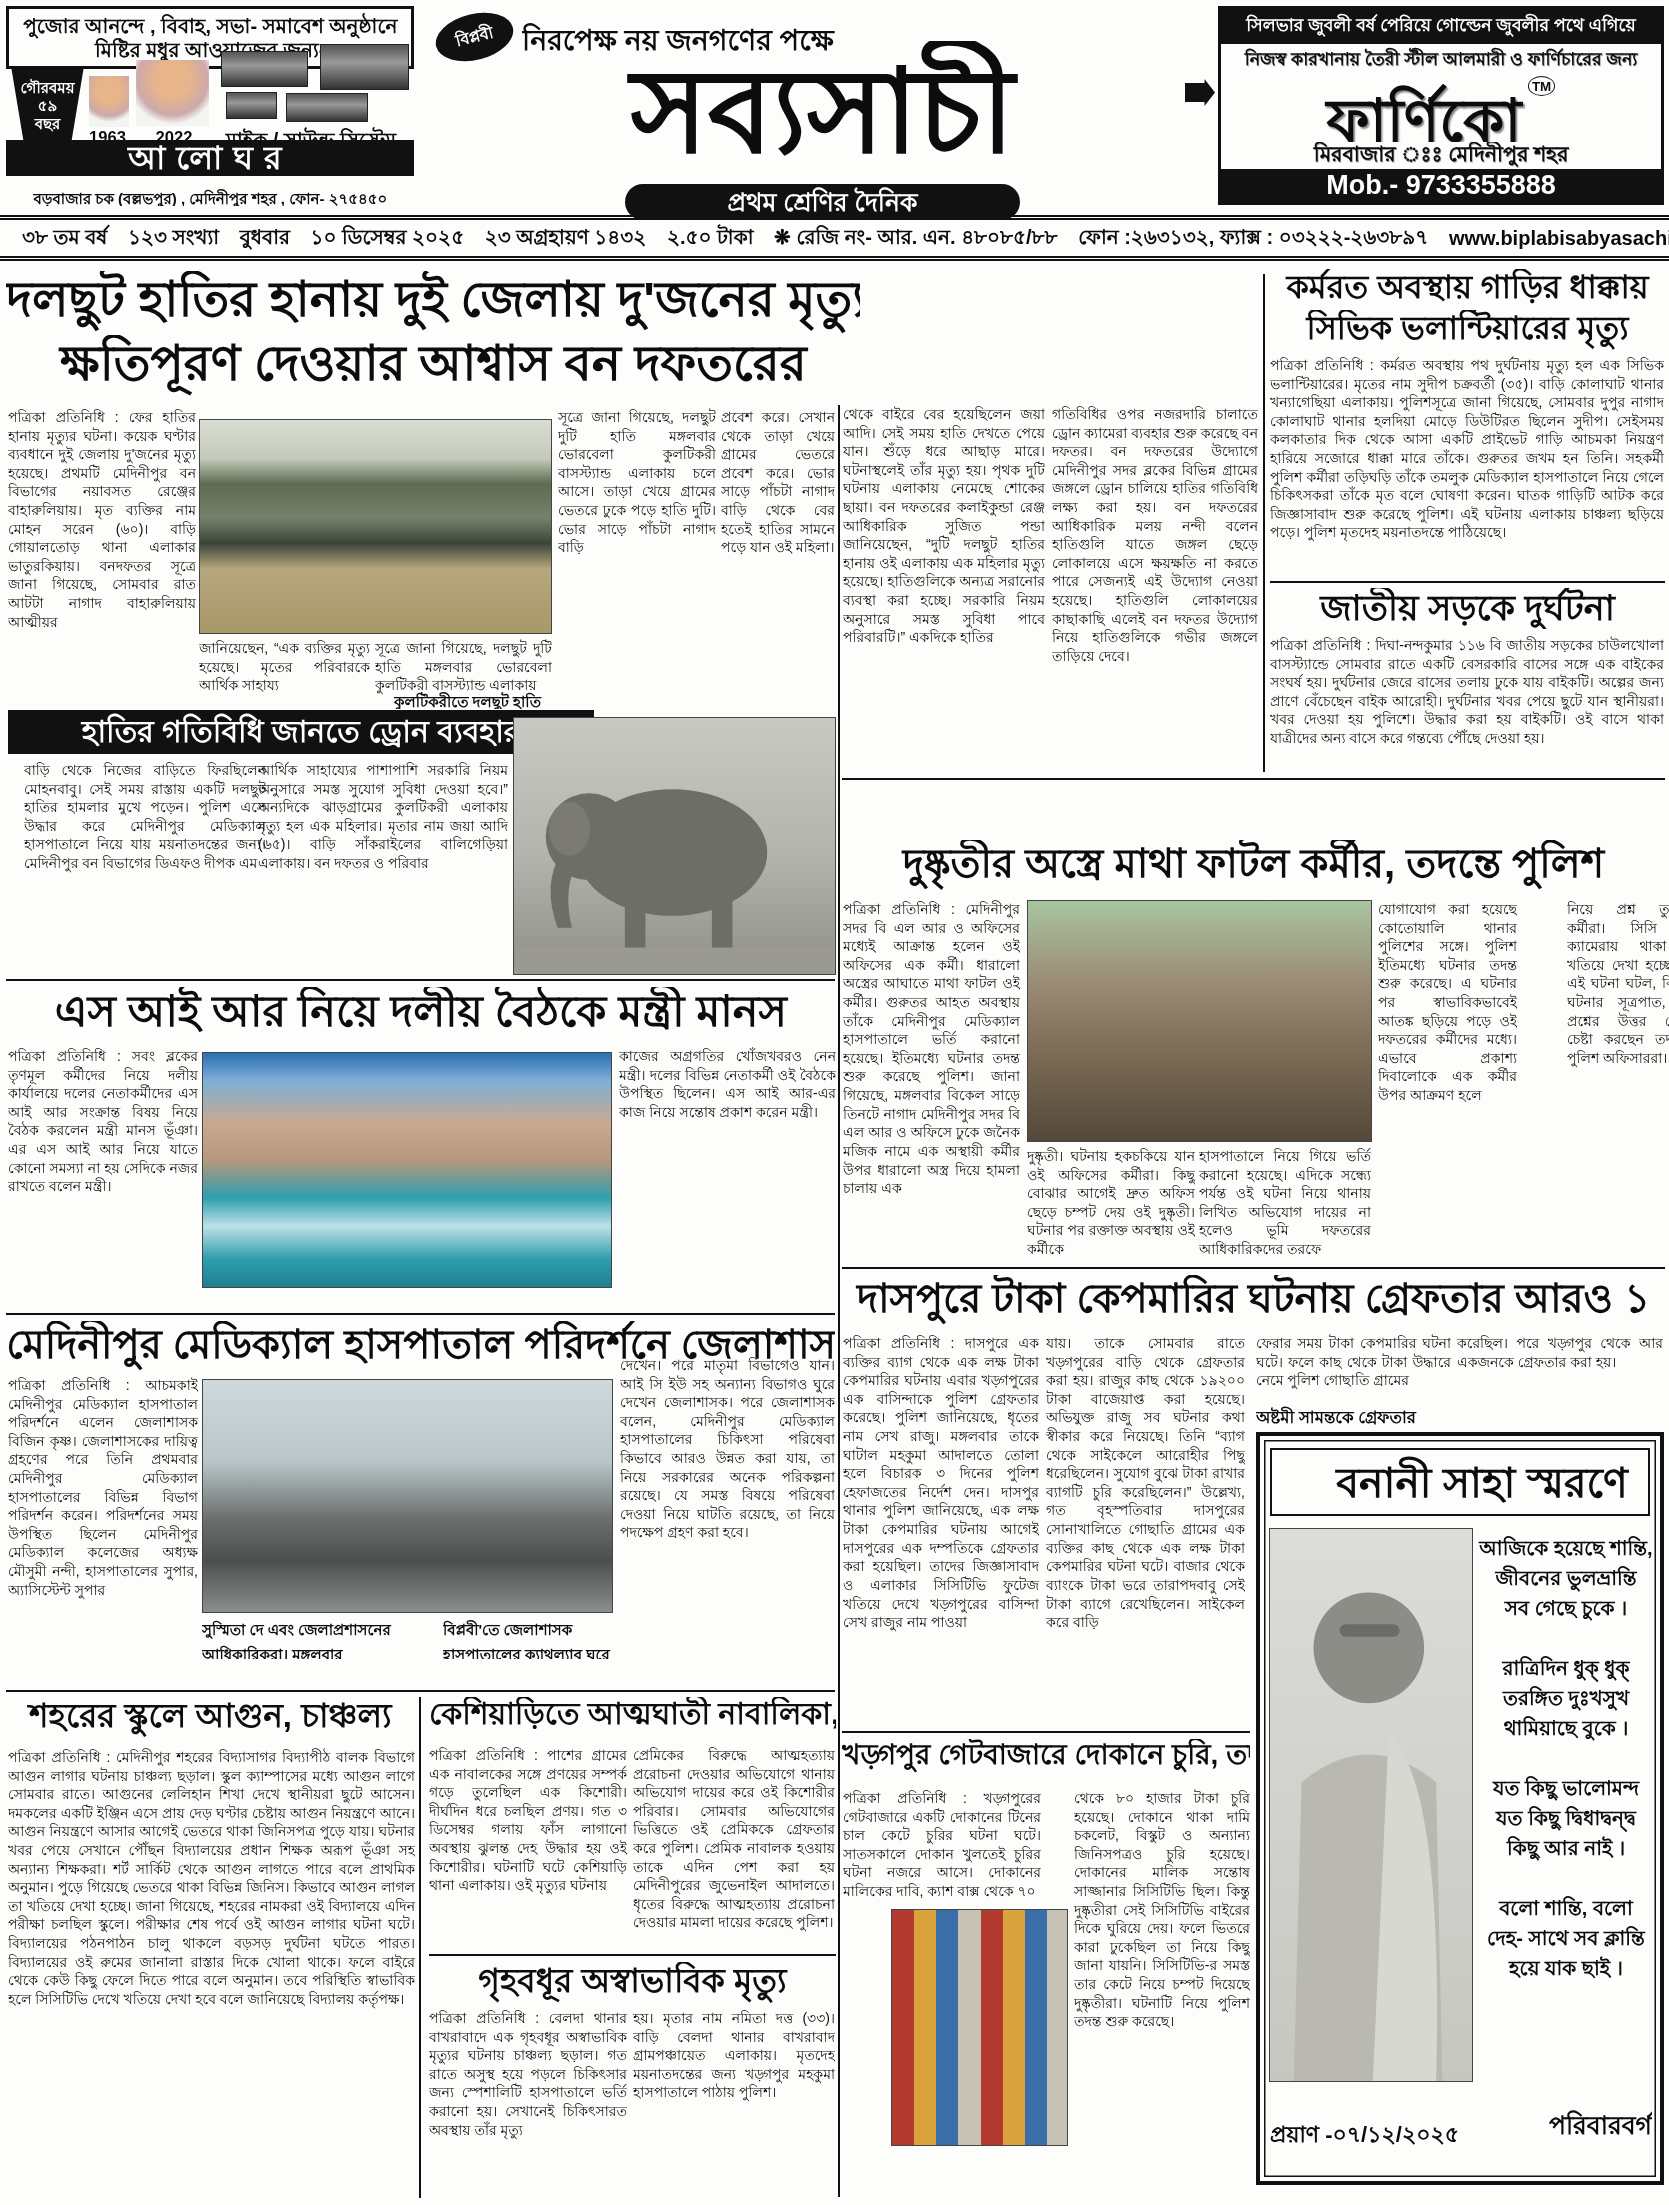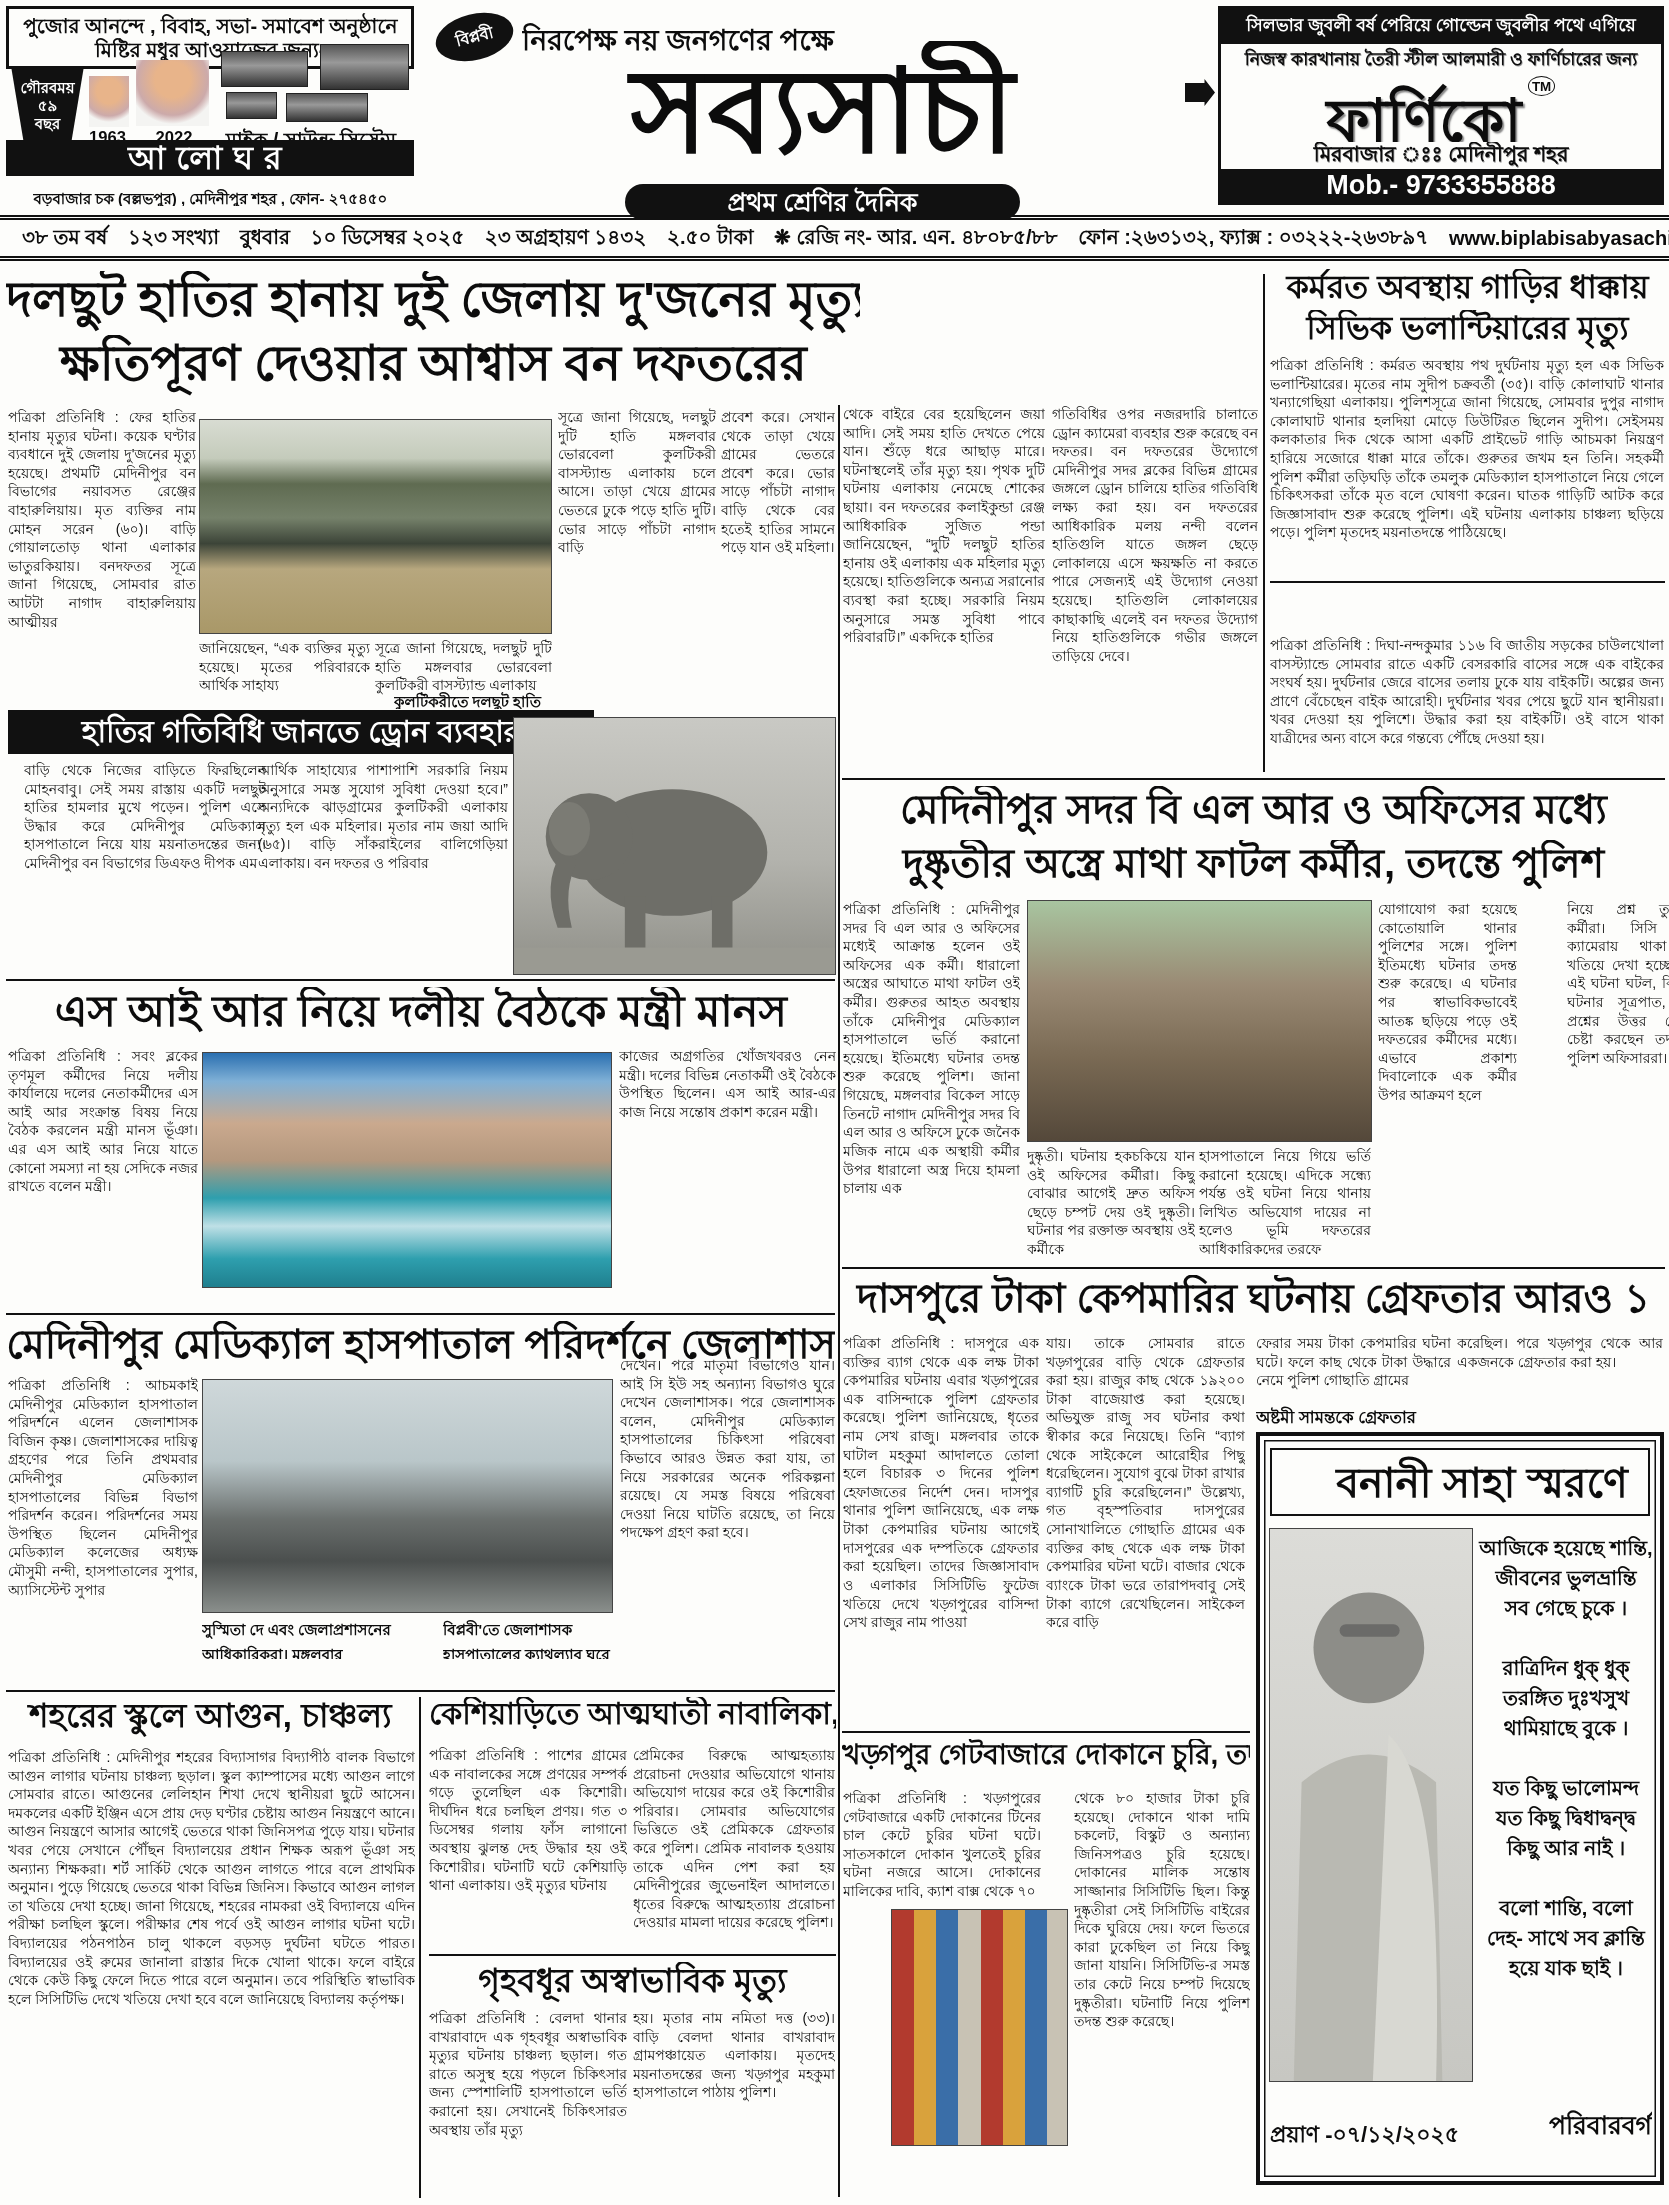--- a/index.html
+++ b/index.html
@@ -125,24 +125,24 @@
   <div class="abs photo hospital" style="left:202px;top:1379px;width:411px;height:234px;"></div>
   <div class="abs cap" style="left:202px;top:1618px;width:234px;height:41px;">সুস্মিতা দে এবং জেলাপ্রশাসনের আধিকারিকরা। মঙ্গলবার</div>
   <div class="abs cap" style="left:443px;top:1618px;width:171px;height:41px;">বিপ্লবী'তে জেলাশাসক হাসপাতালের ক্যাথল্যাব ঘুরে</div>
   <div class="abs bt" style="left:620px;top:1340px;width:215px;height:310px;margin-top:16px;">দেখেন। পরে মাতৃমা বিভাগেও যান। আই সি ইউ সহ অন্যান্য বিভাগও ঘুরে দেখেন জেলাশাসক। পরে জেলাশাসক বলেন, মেদিনীপুর মেডিক্যাল হাসপাতালের চিকিৎসা পরিষেবা কিভাবে আরও উন্নত করা যায়, তা নিয়ে সরকারের অনেক পরিকল্পনা রয়েছে। যে সমস্ত বিষয়ে পরিষেবা দেওয়া নিয়ে ঘাটতি রয়েছে, তা নিয়ে পদক্ষেপ গ্রহণ করা হবে।</div>
 
   <div class="abs hl" style="left:1270px;top:269px;width:395px;height:40px;font-size:32px;">কর্মরত অবস্থায় গাড়ির ধাক্কায়</div>
   <div class="abs hl" style="left:1270px;top:310px;width:395px;height:40px;font-size:32px;">সিভিক ভলান্টিয়ারের মৃত্যু</div>
   <div class="abs bt" style="left:1270px;top:356px;width:394px;height:221px;">পত্রিকা প্রতিনিধি : কর্মরত অবস্থায় পথ দুর্ঘটনায় মৃত্যু হল এক সিভিক ভলান্টিয়ারের। মৃতের নাম সুদীপ চক্রবর্তী (৩৫)। বাড়ি কোলাঘাট থানার খন্যাগেছিয়া এলাকায়। পুলিশসূত্রে জানা গিয়েছে, সোমবার দুপুর নাগাদ কোলাঘাট থানার হলদিয়া মোড়ে ডিউটিরত ছিলেন সুদীপ। সেইসময় কলকাতার দিক থেকে আসা একটি প্রাইভেট গাড়ি আচমকা নিয়ন্ত্রণ হারিয়ে সজোরে ধাক্কা মারে তাঁকে। গুরুতর জখম হন তিনি। সহকর্মী পুলিশ কর্মীরা তড়িঘড়ি তাঁকে তমলুক মেডিক্যাল হাসপাতালে নিয়ে গেলে চিকিৎসকরা তাঁকে মৃত বলে ঘোষণা করেন। ঘাতক গাড়িটি আটক করে জিজ্ঞাসাবাদ শুরু করেছে পুলিশ। এই ঘটনায় এলাকায় চাঞ্চল্য ছড়িয়ে পড়ে। পুলিশ মৃতদেহ ময়নাতদন্তে পাঠিয়েছে।</div>
 
   <div class="abs rule" style="left:1270px;top:581px;width:395px;height:2.4px;"></div>
+  <div class="abs hl" style="left:1270px;top:588px;width:395px;height:41px;font-size:35px;">জাতীয় সড়কে দুর্ঘটনা</div>
   <div class="abs bt" style="left:1270px;top:636px;width:394px;height:139px;">পত্রিকা প্রতিনিধি : দিঘা-নন্দকুমার ১১৬ বি জাতীয় সড়কের চাউলখোলা বাসস্ট্যান্ডে সোমবার রাতে একটি বেসরকারি বাসের সঙ্গে এক বাইকের সংঘর্ষ হয়। দুর্ঘটনার জেরে বাসের তলায় ঢুকে যায় বাইকটি। অল্পের জন্য প্রাণে বেঁচেছেন বাইক আরোহী। দুর্ঘটনার খবর পেয়ে ছুটে যান স্থানীয়রা। খবর দেওয়া হয় পুলিশে। উদ্ধার করা হয় বাইকটি। ওই বাসে থাকা যাত্রীদের অন্য বাসে করে গন্তব্যে পৌঁছে দেওয়া হয়।</div>
 
   <div class="abs rule" style="left:842px;top:778px;width:823px;height:2.4px;"></div>
-  <div class="abs hl" style="left:842px;top:786px;width:823px;height:52px;font-size:40px;">মেদিনীপুর সদর বি এল আর ও অফিসের মধ্যে</div>
   <div class="abs hl" style="left:842px;top:840px;width:823px;height:52px;font-size:40px;">দুষ্কৃতীর অস্ত্রে মাথা ফাটল কর্মীর, তদন্তে পুলিশ</div>
   <div class="abs bt" style="left:843px;top:900px;width:177px;height:364px;">পত্রিকা প্রতিনিধি : মেদিনীপুর সদর বি এল আর ও অফিসের মধ্যেই আক্রান্ত হলেন ওই অফিসের এক কর্মী। ধারালো অস্ত্রের আঘাতে মাথা ফাটল ওই কর্মীর। গুরুতর আহত অবস্থায় তাঁকে মেদিনীপুর মেডিক্যাল হাসপাতালে ভর্তি করানো হয়েছে। ইতিমধ্যে ঘটনার তদন্ত শুরু করেছে পুলিশ। জানা গিয়েছে, মঙ্গলবার বিকেল সাড়ে তিনটে নাগাদ মেদিনীপুর সদর বি এল আর ও অফিসে ঢুকে জনৈক মজিক নামে এক অস্থায়ী কর্মীর উপর ধারালো অস্ত্র দিয়ে হামলা চালায় এক</div>
   <div class="abs photo blro-bg" style="left:1027px;top:900px;width:345px;height:242px;"></div>
   <div class="abs bt" style="left:1027px;top:1147px;width:168px;height:117px;">দুষ্কৃতী। ঘটনায় হকচকিয়ে যান ওই অফিসের কর্মীরা। কিছু বোঝার আগেই দ্রুত অফিস ছেড়ে চম্পট দেয় ওই দুষ্কৃতী। ঘটনার পর রক্তাক্ত অবস্থায় ওই কর্মীকে</div>
   <div class="abs bt" style="left:1199px;top:1147px;width:172px;height:117px;">হাসপাতালে নিয়ে গিয়ে ভর্তি করানো হয়েছে। এদিকে সন্ধ্যে পর্যন্ত ওই ঘটনা নিয়ে থানায় লিখিত অভিযোগ দায়ের না হলেও ভূমি দফতরের আধিকারিকদের তরফে</div>
   <div class="abs bt" style="left:1378px;top:900px;width:139px;height:364px;">যোগাযোগ করা হয়েছে কোতোয়ালি থানার পুলিশের সঙ্গে। পুলিশ ইতিমধ্যে ঘটনার তদন্ত শুরু করেছে। এ ঘটনার পর স্বাভাবিকভাবেই আতঙ্ক ছড়িয়ে পড়ে ওই দফতরের কর্মীদের মধ্যে। এভাবে প্রকাশ্য দিবালোকে এক কর্মীর উপর আক্রমণ হলে</div>
   <div class="abs bt" style="left:1567px;top:900px;width:141px;height:364px;">নিয়ে প্রশ্ন তুলেছেন কর্মীরা। সিসি টিভি ক্যামেরায় থাকা ছবি খতিয়ে দেখা হচ্ছে। কেন এই ঘটনা ঘটল, কি নিয়ে ঘটনার সূত্রপাত, এসব প্রশ্নের উত্তর খোঁজার চেষ্টা করছেন তদন্তকারী পুলিশ অফিসাররা।</div>
 
   <div class="abs rule" style="left:842px;top:1267px;width:823px;height:2.4px;"></div>
   <div class="abs hl" style="left:842px;top:1275px;width:823px;height:51px;font-size:40px;">দাসপুরে টাকা কেপমারির ঘটনায় গ্রেফতার আরও ১</div>

